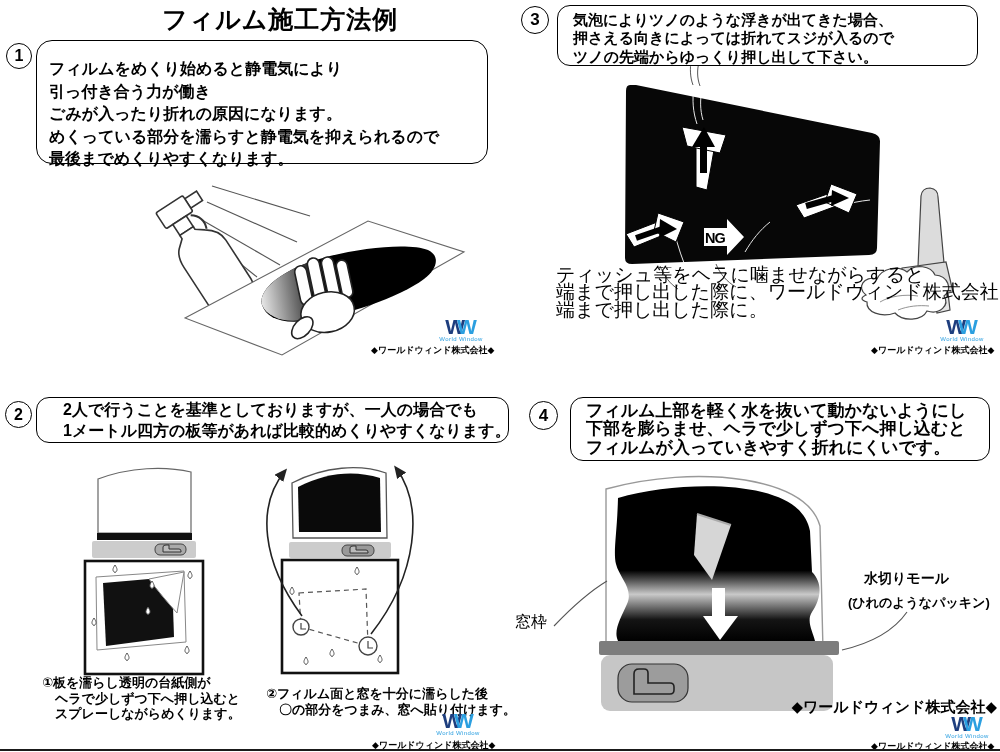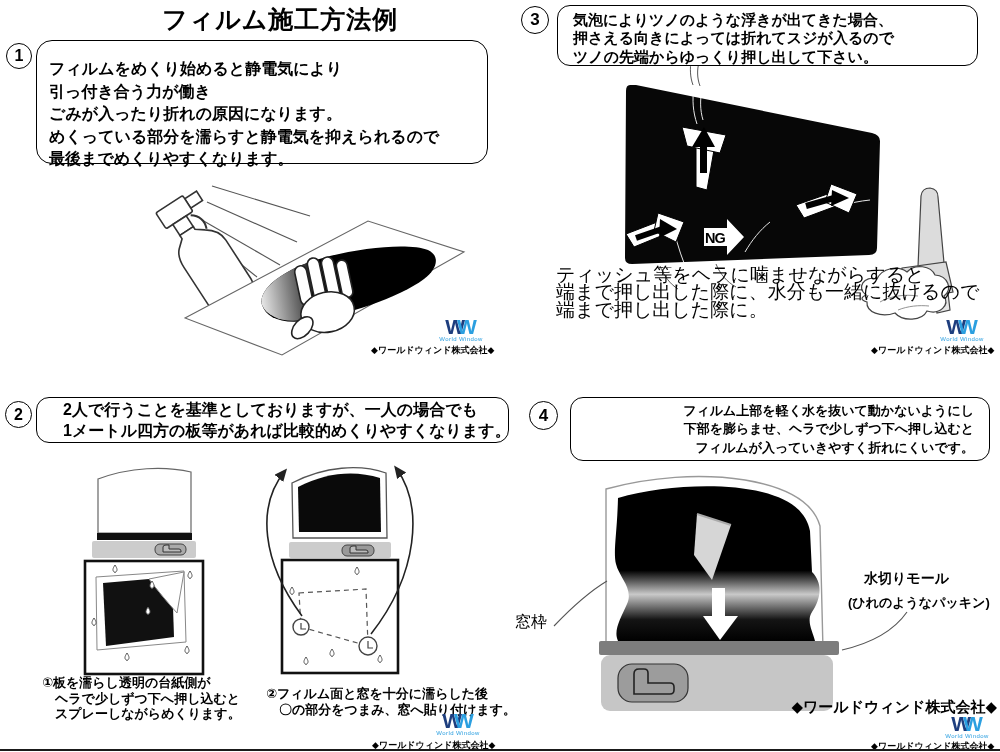--- a/index.html
+++ b/index.html
@@ -9,21 +9,21 @@
   .title{font-size:25px;font-weight:600;letter-spacing:1px;}
   .badge{border:1.7px solid #000;border-radius:50%;background:#fff;
          display:flex;align-items:center;justify-content:center;
          font-weight:bold;box-sizing:border-box;}
   .ibox{border:1.4px solid #000;border-radius:16px;background:#fff;
         font-weight:bold;box-sizing:border-box;}
   .ibox div{white-space:nowrap;}
   .b1{left:36px;top:40px;width:452px;height:124px;padding:17px 12px;font-size:16px;line-height:22.6px;}
   .b2{left:36px;top:397px;width:473px;height:46px;padding:2px 26px;font-size:16px;line-height:20.5px;border-radius:13px;}
   .b3{left:557px;top:5px;width:421px;height:61px;padding:5px 15px;font-size:15px;line-height:18.3px;border-radius:13px;}
-  .b4{left:570px;top:397px;width:420px;height:64px;padding:4px 15px;font-size:13px;line-height:18.3px;border-radius:13px;text-align:right;}
+  .b4{left:570px;top:397px;width:420px;height:64px;padding:4px 15px;font-size:17px;line-height:18.3px;border-radius:13px;}
   .note{font-weight:normal;font-size:19px;line-height:17.4px;white-space:nowrap;}
   .cap{font-weight:bold;font-size:13px;line-height:15.5px;white-space:nowrap;}
   .lbl-frame{font-size:16px;font-weight:normal;}
   .lbl-mold{font-size:14px;font-weight:600;white-space:nowrap;text-align:right;}
   .lbl-mold2{font-size:13px;font-weight:600;white-space:nowrap;}
   .co-lg{font-size:15px;font-weight:bold;white-space:nowrap;}
   .co-sm{font-size:9px;font-weight:bold;white-space:nowrap;}
   .ww{display:flex;flex-direction:column;align-items:center;line-height:1;width:58px;}
   .ww .ls{font-weight:bold;font-size:21px;display:flex;}
   .ww .w1{color:#1e3e7e;}
@@ -252,21 +252,21 @@
 </div>
 
 <div class="abs badge" style="left:521px;top:6px;width:28px;height:28px;font-size:17px">3</div>
 <div class="abs ibox b3">
   <div>気泡によりツノのような浮きが出てきた場合、</div>
   <div>押さえる向きによっては折れてスジが入るので</div>
   <div>ツノの先端からゆっくり押し出して下さい。</div>
 </div>
 <div class="abs note" style="left:556px;top:266px">
   <div>ティッシュ等をヘラに噛ませながらすると</div>
-  <div>端まで押し出した際に、水分も一緒に抜けるので</div>
+  <div>端まで押し出した際に、ワールドウィンド株式会社</div>
   <div>端まで押し出した際に。</div>
 </div>
 
 <div class="abs badge" style="left:529px;top:401px;width:29px;height:29px;font-size:17px">4</div>
 <div class="abs ibox b4">
   <div>フィルム上部を軽く水を抜いて動かないようにし</div>
   <div>下部を膨らませ、ヘラで少しずつ下へ押し込むと</div>
   <div>フィルムが入っていきやすく折れにくいです。</div>
 </div>
 <div class="abs lbl-frame" style="left:515px;top:612px">窓枠</div>

